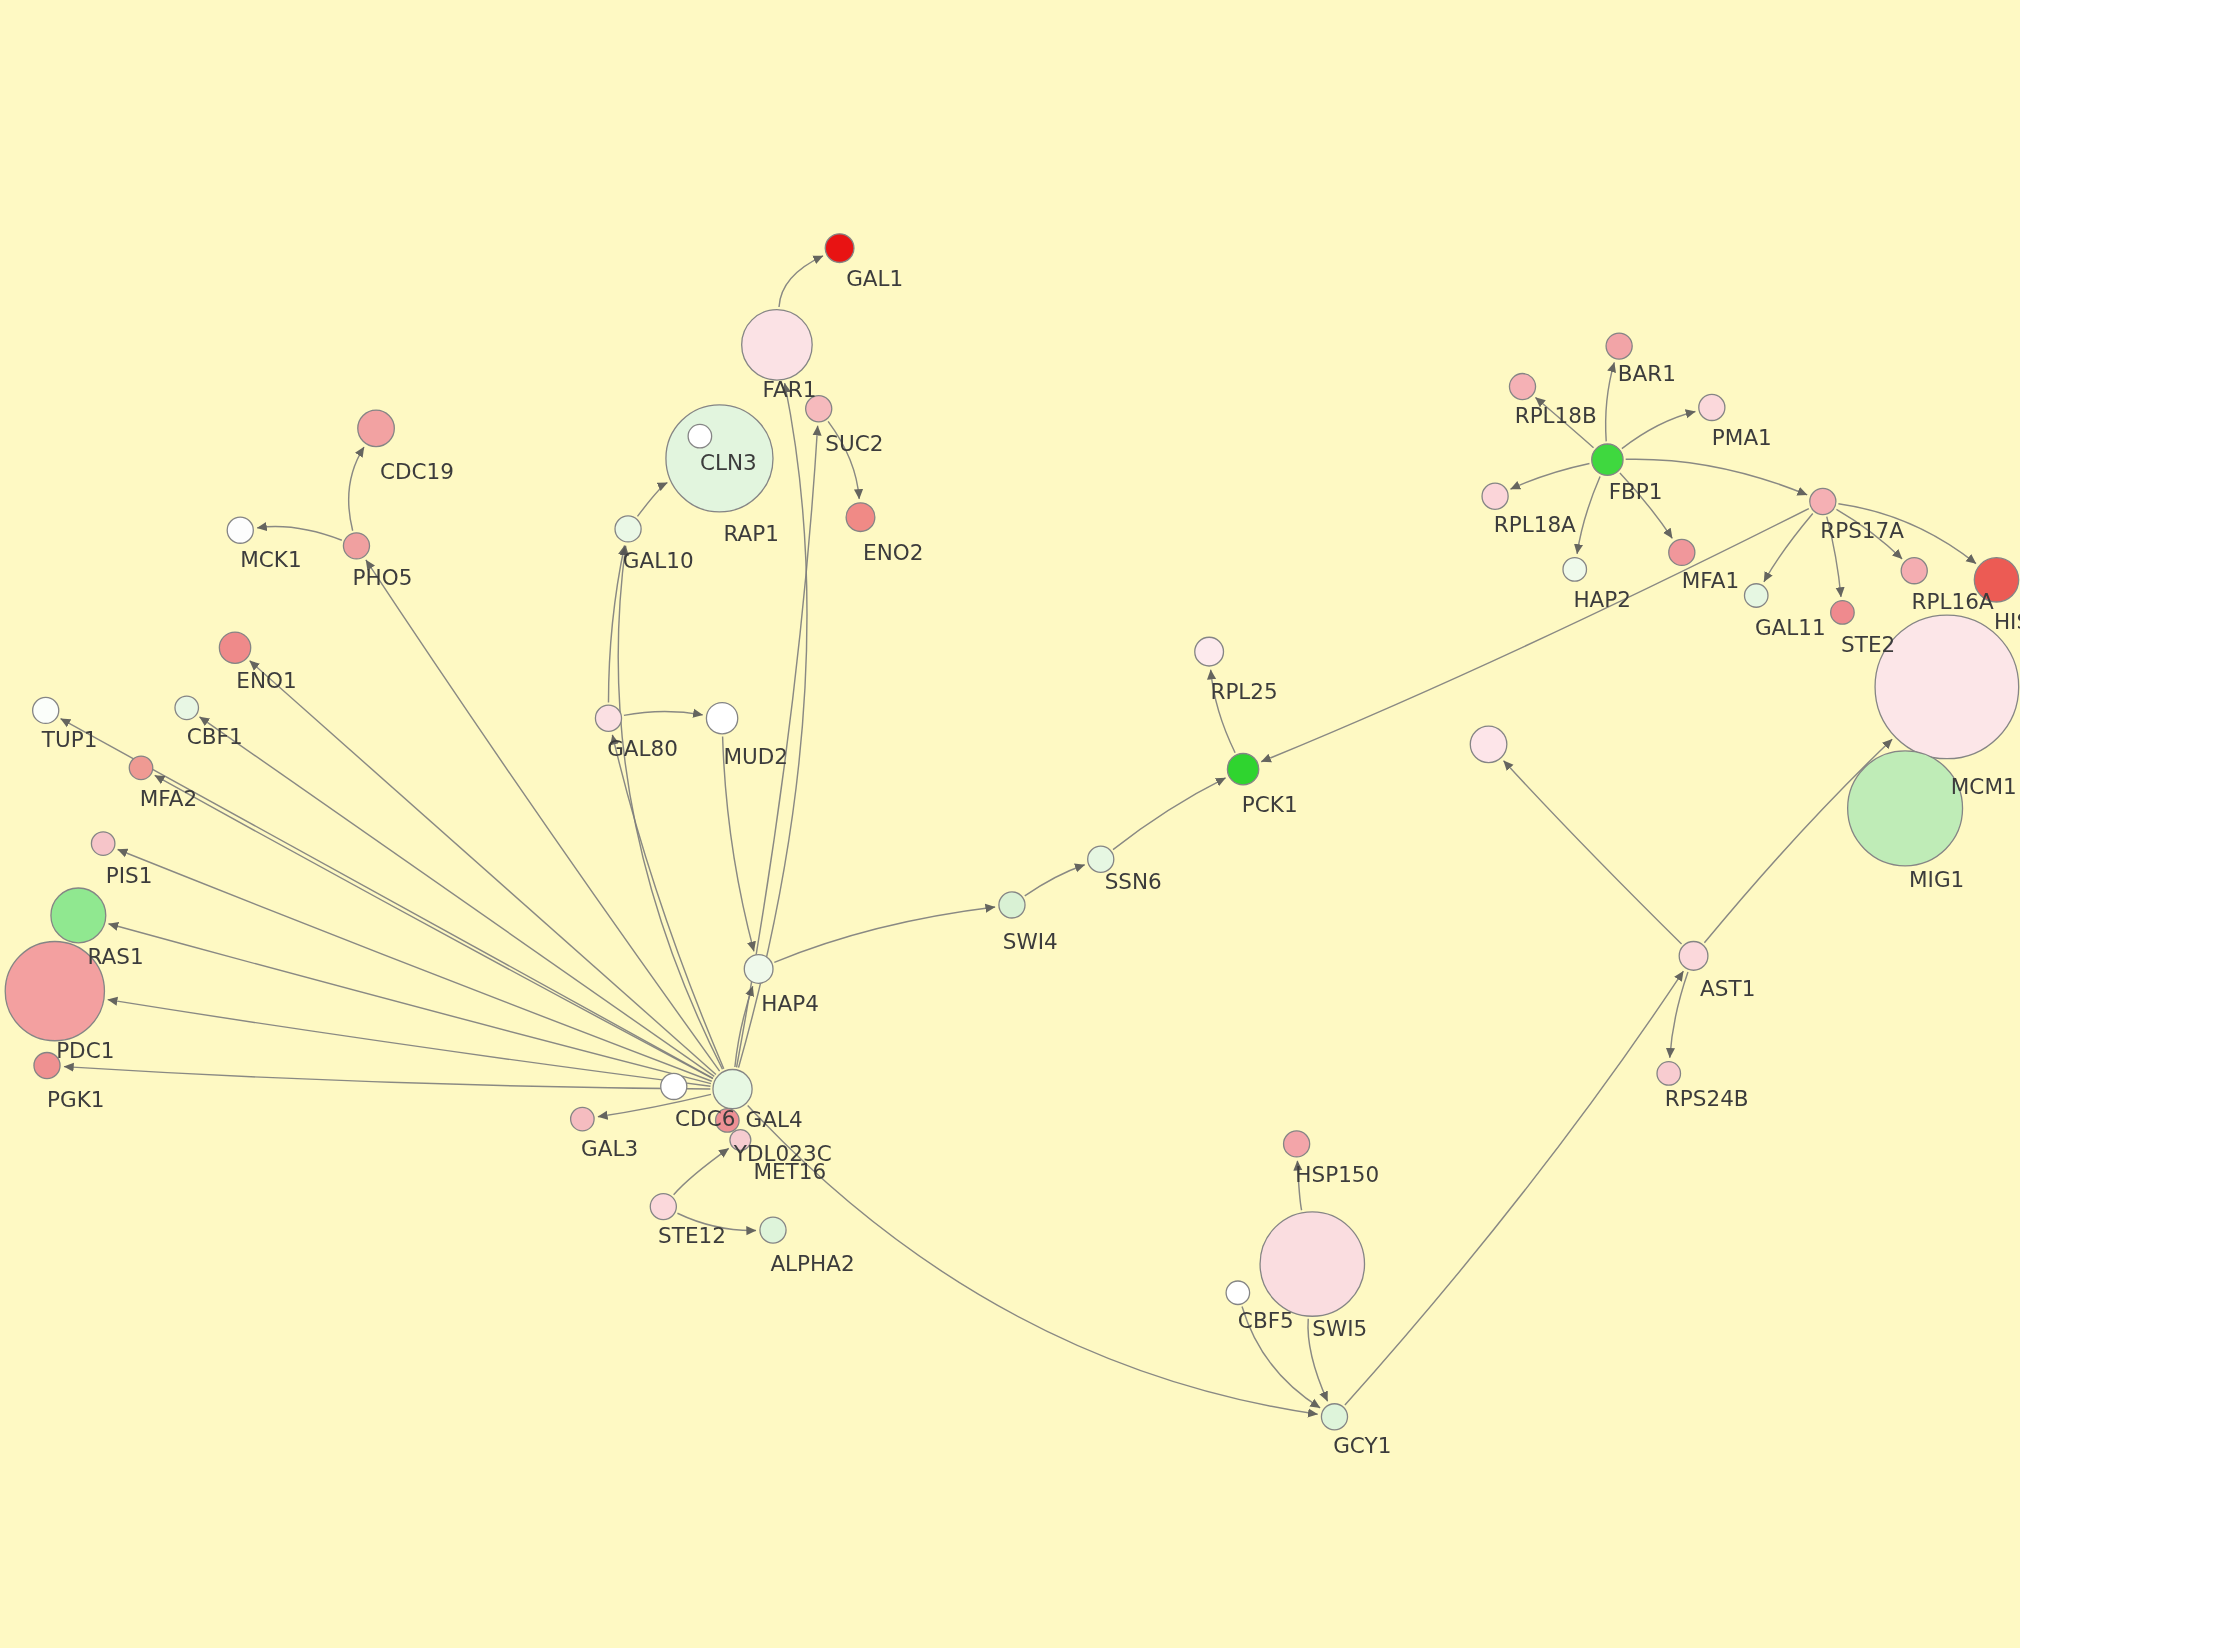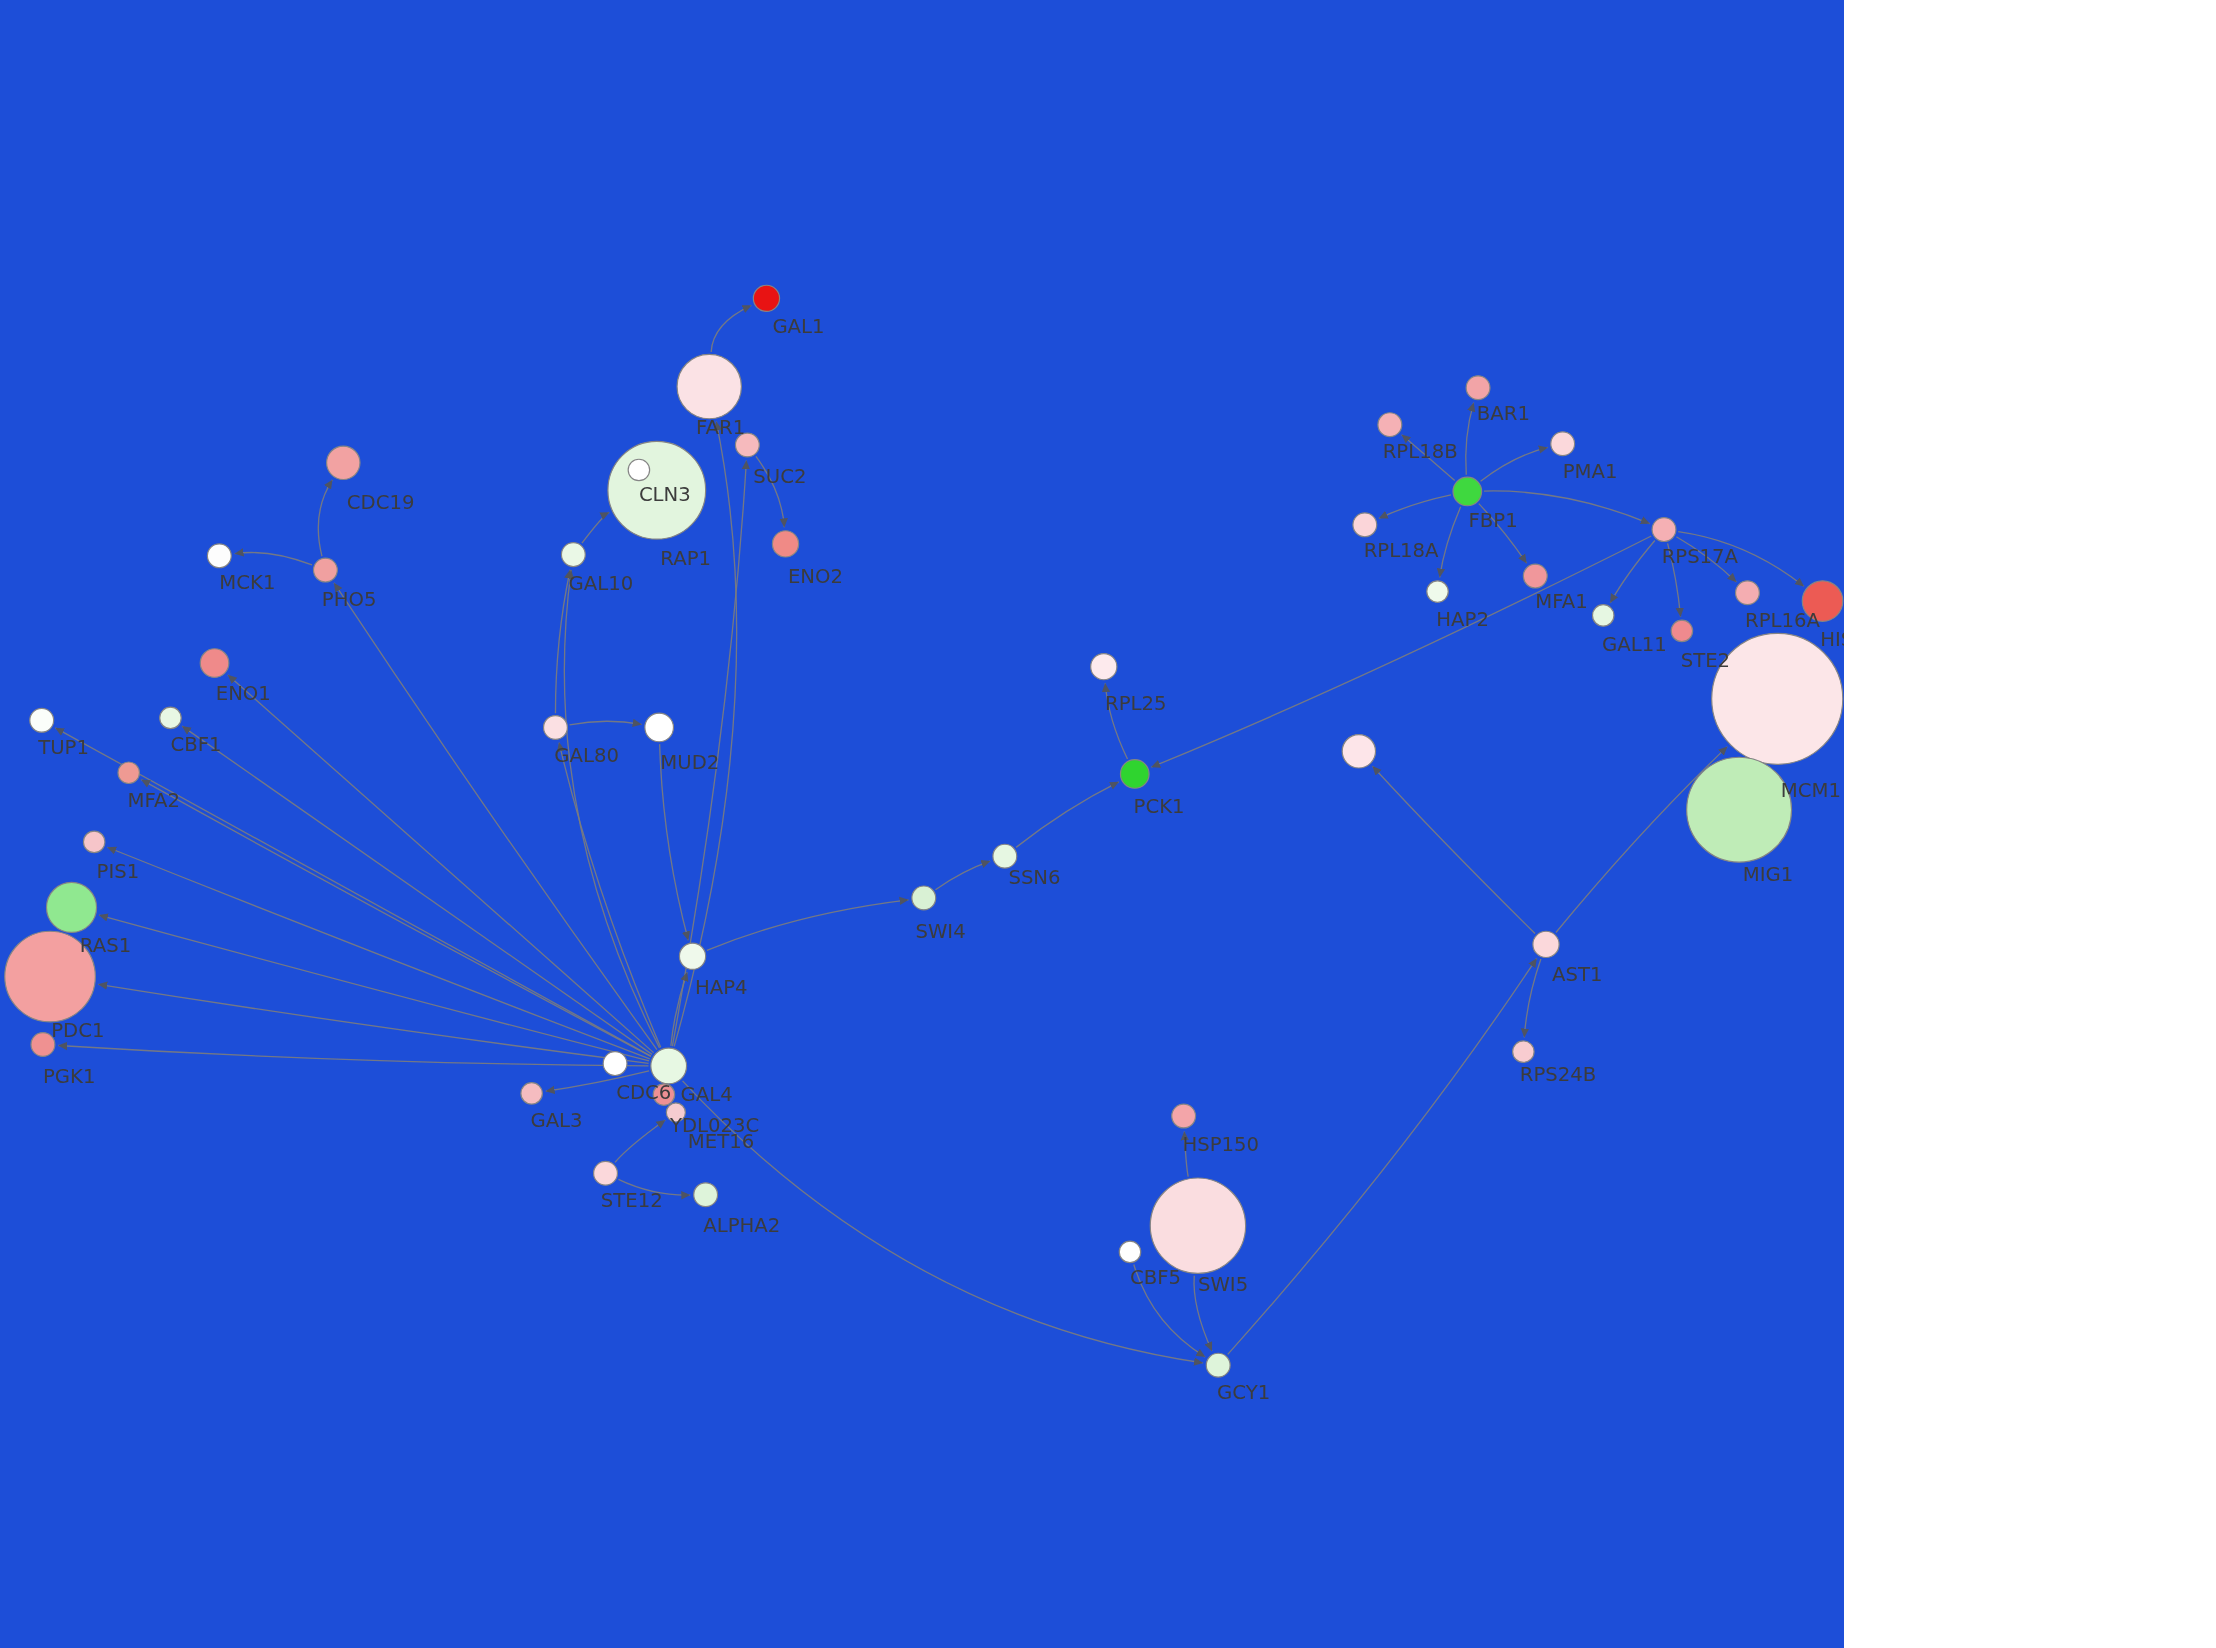--- a/index.html
+++ b/index.html
@@ -1,16 +1,16 @@
 <!DOCTYPE html>
 <html style="font-size:12.4px"><head>
 <meta charset="utf-8">
 <style>
   html,body{margin:0;padding:0;background:#ffffff;}
-  .stage{width:1844px;height:1648px;background:#1d4ed8;overflow:hidden;}
+  .stage{width:2020px;height:1648px;background:#fef9c3;overflow:hidden;}
   svg{display:block;width:100%;height:100%;}
   .node-label{
     font-family:"DejaVu Sans","Liberation Sans",sans-serif;
     font-size:16.5px;
     fill:#3c3c3c;
   }
 </style>
 </head>
 <body>
 

